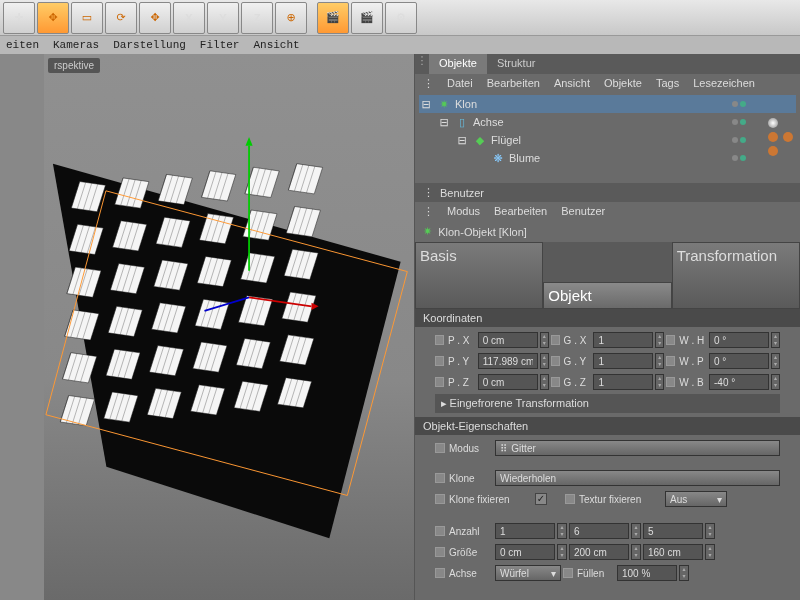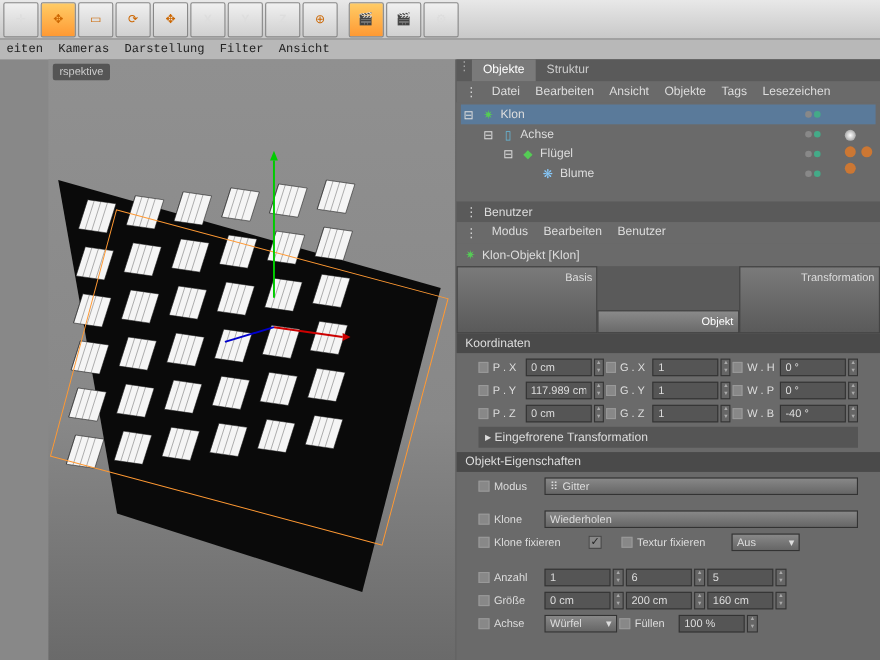--- a/index.html
+++ b/index.html
@@ -24,21 +24,21 @@
 .trow .ticon { width: 14px; height: 14px; display: inline-flex; align-items: center; justify-content: center; }
 .trow.sel { background: #5a7a9a; }
 .tname { flex: 1; color: #ddd; font-size: 11px; }
 .dots { display: flex; gap: 2px; margin-left: auto; margin-right: 50px; }
 .dot { width: 6px; height: 6px; border-radius: 50%; background: #4a8; }
 .dotg { background: #888; }
 .section-hdr { background: #5a5a5a; padding: 3px 8px; color: #ddd; font-size: 11px; display: flex; align-items: center; gap: 6px; }
 .section-hdr.dark { background: #4a4a4a; }
 .objtitle { display: flex; align-items: center; gap: 6px; padding: 4px 8px; background: #6a6a6a; }
 .tabbtns { display: flex; background: #5a5a5a; }
-.tabbtn { flex: 1; text-align: right; padding: 4px; background: linear-gradient(#7a7a7a,#5a5a5a); border: 1px solid #444; color: #ddd; font-size: 10px; cursor: pointer; }
+.tabbtn { flex: 1; text-align: left; padding: 4px; background: linear-gradient(#7a7a7a,#5a5a5a); border: 1px solid #444; color: #ddd; font-size: 15px; cursor: pointer; }
 .tabbtn.active { background: linear-gradient(#8a8a8a,#6a6a6a); color: #fff; margin-top: 40px; }
 .props { padding: 2px 20px; }
 .prow { display: flex; align-items: center; height: 20px; gap: 2px; margin: 1px 0; }
 .plabel { width: 58px; font-size: 10px; color: #ddd; }
 .pcheck { width: 10px; height: 10px; border: 1px solid #999; background: #888; margin-right: 2px; }
 .pinput { background: #555; border: 1px solid #333; color: #ddd; padding: 1px 4px; font-size: 10px; width: 60px; height: 16px; }
 .pspinner { width: 10px; height: 16px; background: #666; border: 1px solid #333; display: flex; flex-direction: column; }
 .pspinner div { flex: 1; font-size: 6px; text-align: center; line-height: 7px; color: #aaa; }
 .pselect { background: linear-gradient(#888,#666); border: 1px solid #333; color: #ddd; padding: 1px 4px; font-size: 10px; height: 16px; display: flex; align-items: center; }
 .subhdr { background: #555; padding: 3px 6px; color: #ddd; font-size: 11px; margin: 2px 0; }

